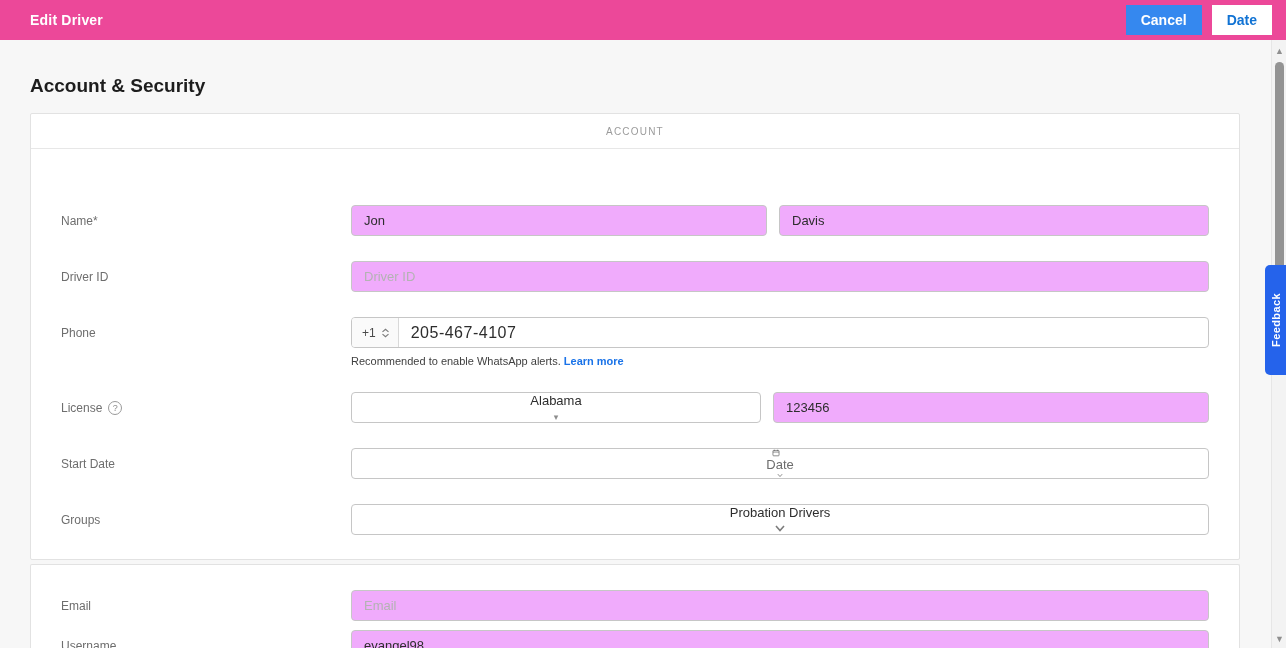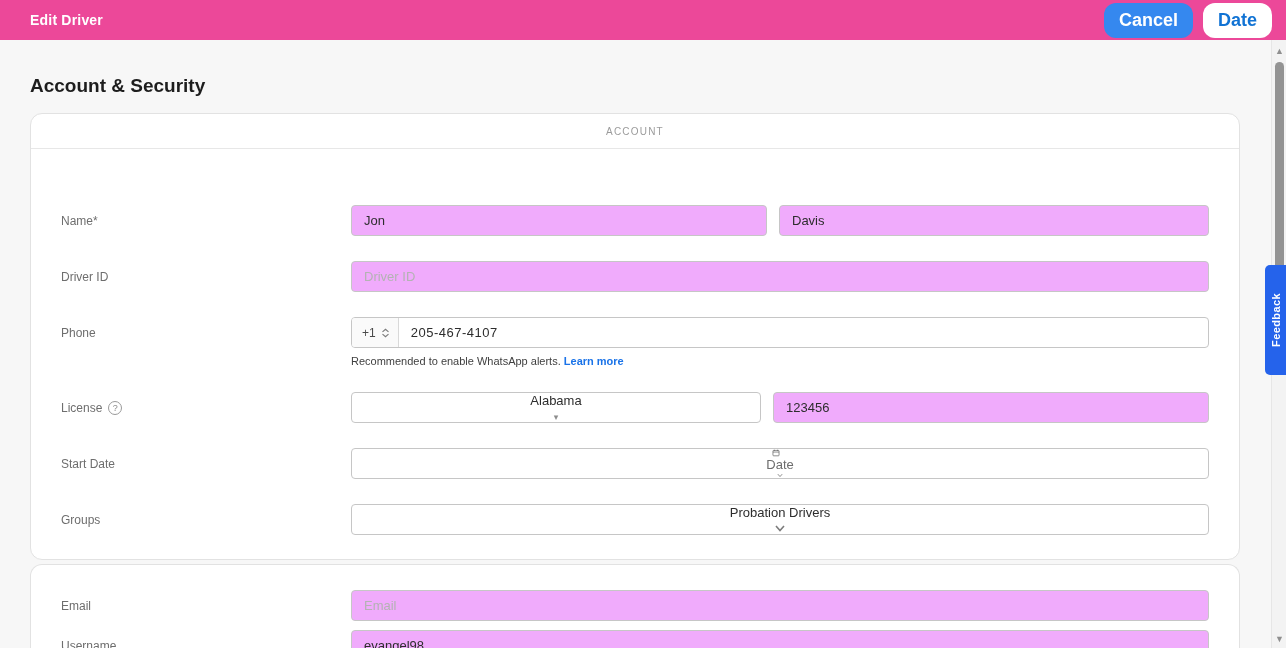--- a/index.html
+++ b/index.html
@@ -2,50 +2,50 @@
 <html><head>
 <meta charset="utf-8">
 <style>
   * { margin:0; padding:0; box-sizing:border-box; }
   html,body { width:1286px; height:648px; overflow:hidden; font-family:"Liberation Sans", sans-serif; background:#f7f7f7; }
 
   
   .topbar { position:absolute; top:0; left:0; width:1286px; height:40px; background:#ec4899; display:flex; align-items:center; justify-content:space-between; padding:0 14px 0 30px; z-index:5; }
   .topbar-title { color:#ffffff; font-size:14px; font-weight:bold; letter-spacing:.2px; }
   .topbar-actions { display:flex; gap:10px; }
-  .btn { border:none; border-radius:12px; font-size:18px; font-weight:bold; padding:7px 15px; cursor:pointer; font-family:"Liberation Sans", sans-serif; }
+  .btn { border:none; border-radius:0; font-size:14px; font-weight:bold; padding:7px 15px; cursor:pointer; font-family:"Liberation Sans", sans-serif; }
   .btn-cancel { background:#3588ef; color:#ffffff; }
   .btn-save { background:#ffffff; color:#1173d4; }
 
   
   .content { position:absolute; top:40px; left:0; width:1272px; height:608px; padding:0 0 0 30px; }
   .section-title { margin-top:35px; font-size:19px; font-weight:bold; color:#1d1d1d; }
 
-  .card { width:1210px; background:#ffffff; border:1px solid #e2e2e2; border-radius:12px; }
+  .card { width:1210px; background:#ffffff; border:1px solid #e2e2e2; border-radius:2px; }
   .card-account { margin-top:16px; }
   .card-header { height:35px; display:flex; align-items:center; justify-content:center; font-size:10px; letter-spacing:1.2px; color:#9b9b9b; border-bottom:1px solid #e7e7e7; text-transform:uppercase; }
   .card-body { padding:56px 30px 24px 30px; }
   .card-credentials { margin-top:4px; padding:25px 30px 20px 30px; border-bottom:none; }
 
   .form-row { display:flex; align-items:flex-start; margin-bottom:25px; }
   .form-row:last-child { margin-bottom:0; }
   .row-label { width:290px; flex:0 0 290px; font-size:12px; color:#6e6e6e; padding-top:9px; display:flex; align-items:center; gap:6px; }
   .row-fields { flex:1; display:flex; gap:12px; }
 
   input.txt { height:31px; border:1px solid #c6c6c6; border-radius:4px; font-size:13px; color:#2d2d2d; padding:0 12px; outline:none; font-family:"Liberation Sans", sans-serif; background:#f0abfc; width:100%; }
   input.txt::placeholder { color:#b3b3b3; }
 
   .half { width:416px; flex:0 0 416px; }
   .half2 { flex:1; }
 
   
   .phone-col { flex:1; }
   .phone-group { display:flex; height:31px; border:1px solid #c6c6c6; border-radius:4px; overflow:hidden; background:#fff; }
   .cc-box { display:flex; align-items:center; gap:5px; padding:0 8px 0 10px; background:#fafafa; border-right:1px solid #d9d9d9; font-size:12px; color:#4a4a4a; cursor:pointer; }
-  .phone-num { flex:1; display:flex; align-items:center; padding:0 12px; font-size:13px; color:#2d2d2d; letter-spacing:.5px; }
+  .phone-num { flex:1; display:flex; align-items:center; padding:0 12px; font-size:16px; color:#2d2d2d; letter-spacing:.5px; }
   .helper { margin-top:7px; font-size:11px; color:#3f3f3f; }
   .helper a { color:#1a73e8; text-decoration:none; font-weight:bold; cursor:pointer; }
 
   
   .select { height:31px; border:1px solid #c6c6c6; border-radius:4px; background:#fff; display:flex; align-items:center; padding:0 12px; font-size:13px; color:#2d2d2d; cursor:pointer; position:relative;flex-direction:column; }
   .select .sel-text { flex:1; }
   .sel-state { width:410px; flex:0 0 410px; }
   .sel-wide { flex:1; }
   .caret-small { color:#8d8d8d; font-size:9px; }
   .chev { width:12px; height:12px; stroke:#7c7c7c; fill:none; stroke-width:1.6; }

